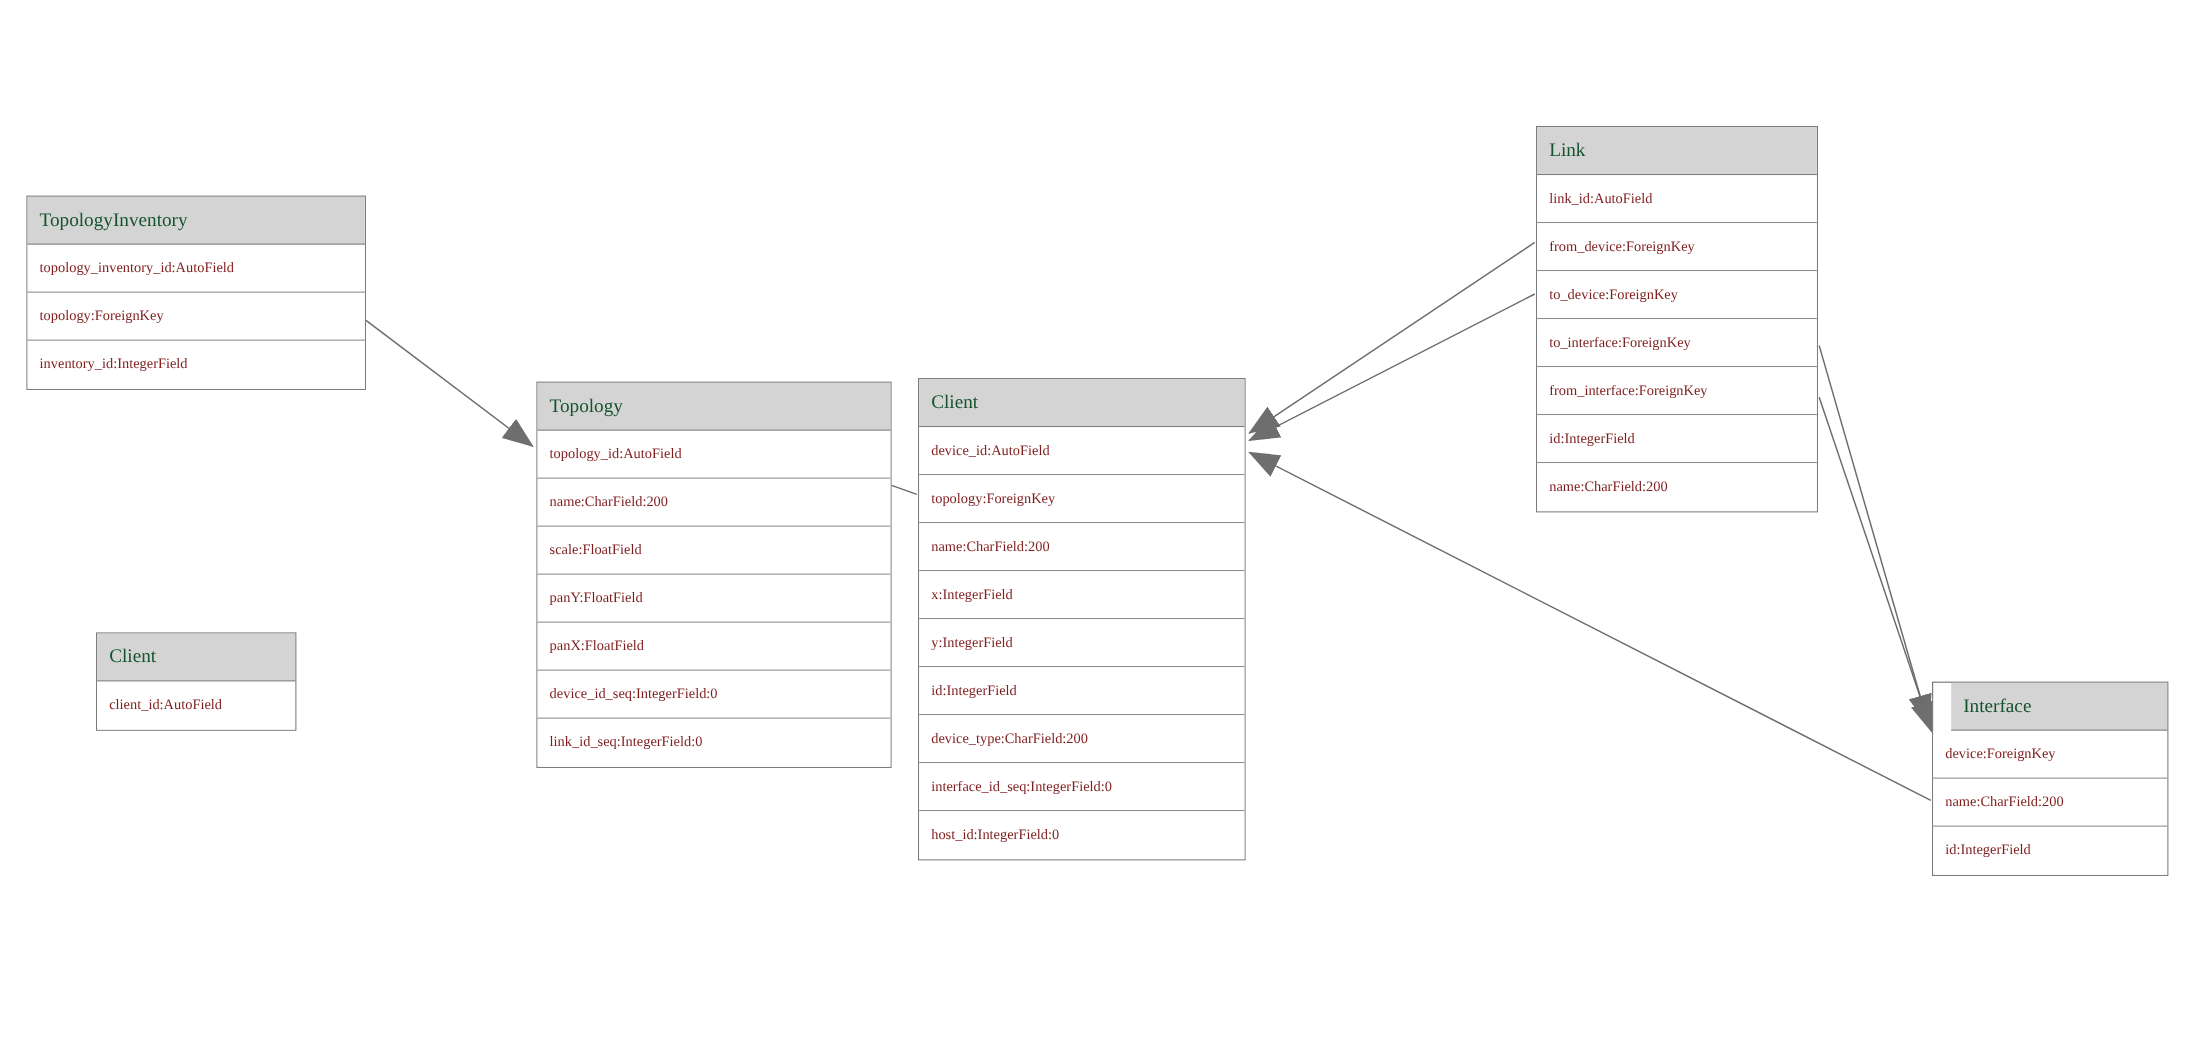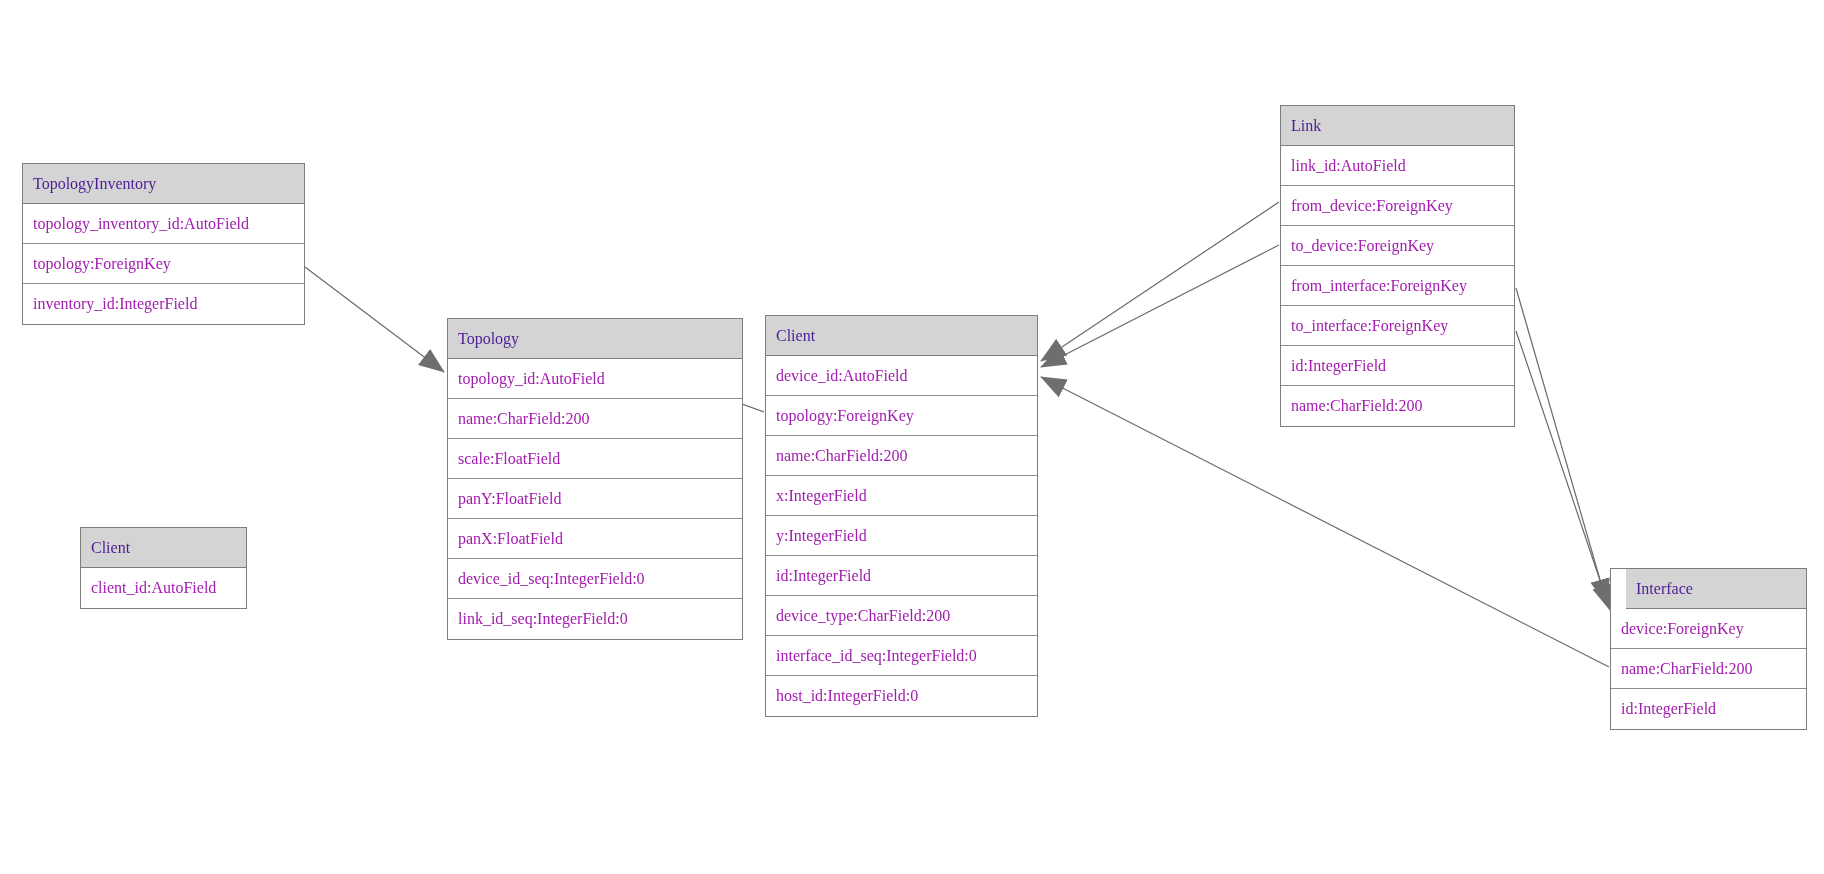--- a/index.html
+++ b/index.html
@@ -29,32 +29,32 @@
     border: 1.5px solid #7d7d7d;
     box-sizing: border-box;
   }
   .entity-header {
     height: 40px;
     line-height: 40px;
     background: #d4d4d4;
     border-bottom: 1px solid #7d7d7d;
     padding: 0 10px;
     font-size: 16px;
-    color: #4c1d95;
+    color: #14532d;
     white-space: nowrap;
     overflow: hidden;
     box-sizing: border-box;
   }
   .entity-row {
     height: 40px;
     line-height: 39px;
     border-bottom: 1px solid #8c8c8c;
     padding: 0 10px;
-    font-size: 16px;
-    color: #a21caf;
+    font-size: 12px;
+    color: #7f1d1d;
     white-space: nowrap;
     overflow: hidden;
     box-sizing: border-box;
     background: #ffffff;
   }
   .entity-row:last-child {
     border-bottom: none;
   }
   .edge {
     stroke: #6a6a6a;
@@ -113,22 +113,22 @@
         <div class="entity-row" style="height: 40px; line-height: 39px;">id:IntegerField</div>
         <div class="entity-row" style="height: 40px; line-height: 39px;">device_type:CharField:200</div>
         <div class="entity-row" style="height: 40px; line-height: 39px;">interface_id_seq:IntegerField:0</div>
         <div class="entity-row" style="height: 40px; line-height: 39px;">host_id:IntegerField:0</div>
       </div>
       <div class="entity" style="left: 1280px; top: 105px; width: 235px;">
         <div class="entity-header" style="height: 40px; line-height: 40px;">Link</div>
         <div class="entity-row" style="height: 40px; line-height: 39px;">link_id:AutoField</div>
         <div class="entity-row" style="height: 40px; line-height: 39px;">from_device:ForeignKey</div>
         <div class="entity-row" style="height: 40px; line-height: 39px;">to_device:ForeignKey</div>
+        <div class="entity-row" style="height: 40px; line-height: 39px;">to_interface:ForeignKey</div>
         <div class="entity-row" style="height: 40px; line-height: 39px;">from_interface:ForeignKey</div>
-        <div class="entity-row" style="height: 40px; line-height: 39px;">to_interface:ForeignKey</div>
         <div class="entity-row" style="height: 40px; line-height: 39px;">id:IntegerField</div>
         <div class="entity-row" style="height: 40px; line-height: 39px;">name:CharField:200</div>
       </div>
       <div class="entity" style="left: 1610px; top: 568px; width: 197px;">
         <div class="entity-header" style="height: 40px; line-height: 40px; margin-left: 15px;">Interface</div>
         <div class="entity-row" style="height: 40px; line-height: 39px;">device:ForeignKey</div>
         <div class="entity-row" style="height: 40px; line-height: 39px;">name:CharField:200</div>
         <div class="entity-row" style="height: 40px; line-height: 39px;">id:IntegerField</div>
       </div>
     </div>

